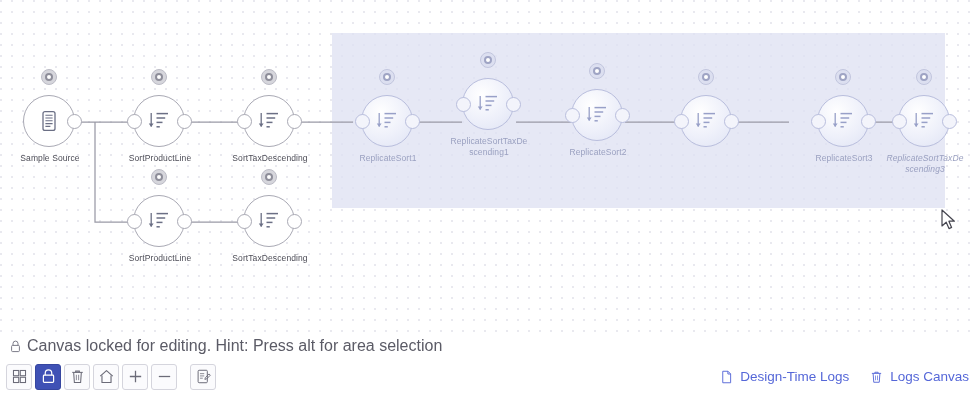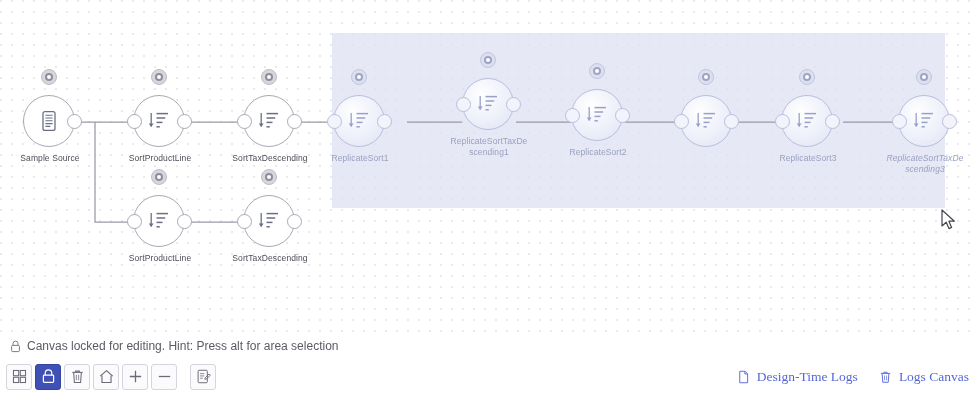--- a/index.html
+++ b/index.html
@@ -134,21 +134,21 @@
   
   #statusbar {
     position: absolute;
     left: 0; top: 336px;
     width: 979px; height: 20px;
     display: flex;
     align-items: center;
     gap: 6px;
     padding-left: 10px;
     box-sizing: border-box;
-    font-size: 12px;
+    font-size: 16px;
     color: #5b5b66;
   }
   #statusbar .lock-mini { flex: 0 0 auto; display: block; }
 
   
   #bottombar {
     position: absolute;
     left: 0; top: 356px;
     width: 979px; height: 41px;
     display: flex;
@@ -181,21 +181,21 @@
   .action-btn {
     display: flex;
     align-items: center;
     gap: 6px;
     color: #5567d8;
     font-size: 13.5px;
     cursor: pointer;
     background: none;
     border: none;
     padding: 0;
-    font-family: Liberation Serif, serif;
+    font-family: Liberation Sans, sans-serif;
     text-align: right;
   }
 
   
   #cursor { position: absolute; pointer-events: none; }
 </style>
 </head>
 <body>
 
 <div id="app">
@@ -281,21 +281,21 @@
           <div class="glyph"><svg width="24" height="26" viewBox="0 0 24 24">
               <path d="M4.2 4 V17.4" stroke="#6b6f85" stroke-width="1.3" fill="none"></path>
               <path d="M1.8 14.6 L4.2 18 L6.6 14.6 Z" fill="#6b6f85"></path>
               <path d="M9.5 4.6 H21" stroke="#6b6f85" stroke-width="1.5"></path>
               <path d="M9.5 9 H18.2" stroke="#6b6f85" stroke-width="1.5"></path>
               <path d="M9.5 13.4 H15.5" stroke="#6b6f85" stroke-width="1.5"></path>
               <path d="M9.5 17.8 H12.8" stroke="#6b6f85" stroke-width="1.5"></path>
             </svg></div>
           <div class="label">SortTaxDescending</div>
         </div>
-        <div class="node sel" style="left: 360px; top: 122px;">
+        <div class="node sel" style="left: 388px; top: 122px;">
           <div class="badge"></div>
           <div class="body"></div>
           <div class="port in"></div>
           <div class="port out"></div>
           <div class="glyph"><svg width="24" height="26" viewBox="0 0 24 24">
               <path d="M4.2 4 V17.4" stroke="#98a0c8" stroke-width="1.3" fill="none"></path>
               <path d="M1.8 14.6 L4.2 18 L6.6 14.6 Z" fill="#98a0c8"></path>
               <path d="M9.5 4.6 H21" stroke="#98a0c8" stroke-width="1.5"></path>
               <path d="M9.5 9 H18.2" stroke="#98a0c8" stroke-width="1.5"></path>
               <path d="M9.5 13.4 H15.5" stroke="#98a0c8" stroke-width="1.5"></path>
@@ -340,21 +340,21 @@
           <div class="port out"></div>
           <div class="glyph"><svg width="24" height="26" viewBox="0 0 24 24">
               <path d="M4.2 4 V17.4" stroke="#98a0c8" stroke-width="1.3" fill="none"></path>
               <path d="M1.8 14.6 L4.2 18 L6.6 14.6 Z" fill="#98a0c8"></path>
               <path d="M9.5 4.6 H21" stroke="#98a0c8" stroke-width="1.5"></path>
               <path d="M9.5 9 H18.2" stroke="#98a0c8" stroke-width="1.5"></path>
               <path d="M9.5 13.4 H15.5" stroke="#98a0c8" stroke-width="1.5"></path>
               <path d="M9.5 17.8 H12.8" stroke="#98a0c8" stroke-width="1.5"></path>
             </svg></div>
         </div>
-        <div class="node sel" style="left: 808px; top: 122px;">
+        <div class="node sel" style="left: 844px; top: 122px;">
           <div class="badge"></div>
           <div class="body"></div>
           <div class="port in"></div>
           <div class="port out"></div>
           <div class="glyph"><svg width="24" height="26" viewBox="0 0 24 24">
               <path d="M4.2 4 V17.4" stroke="#98a0c8" stroke-width="1.3" fill="none"></path>
               <path d="M1.8 14.6 L4.2 18 L6.6 14.6 Z" fill="#98a0c8"></path>
               <path d="M9.5 4.6 H21" stroke="#98a0c8" stroke-width="1.5"></path>
               <path d="M9.5 9 H18.2" stroke="#98a0c8" stroke-width="1.5"></path>
               <path d="M9.5 13.4 H15.5" stroke="#98a0c8" stroke-width="1.5"></path>

